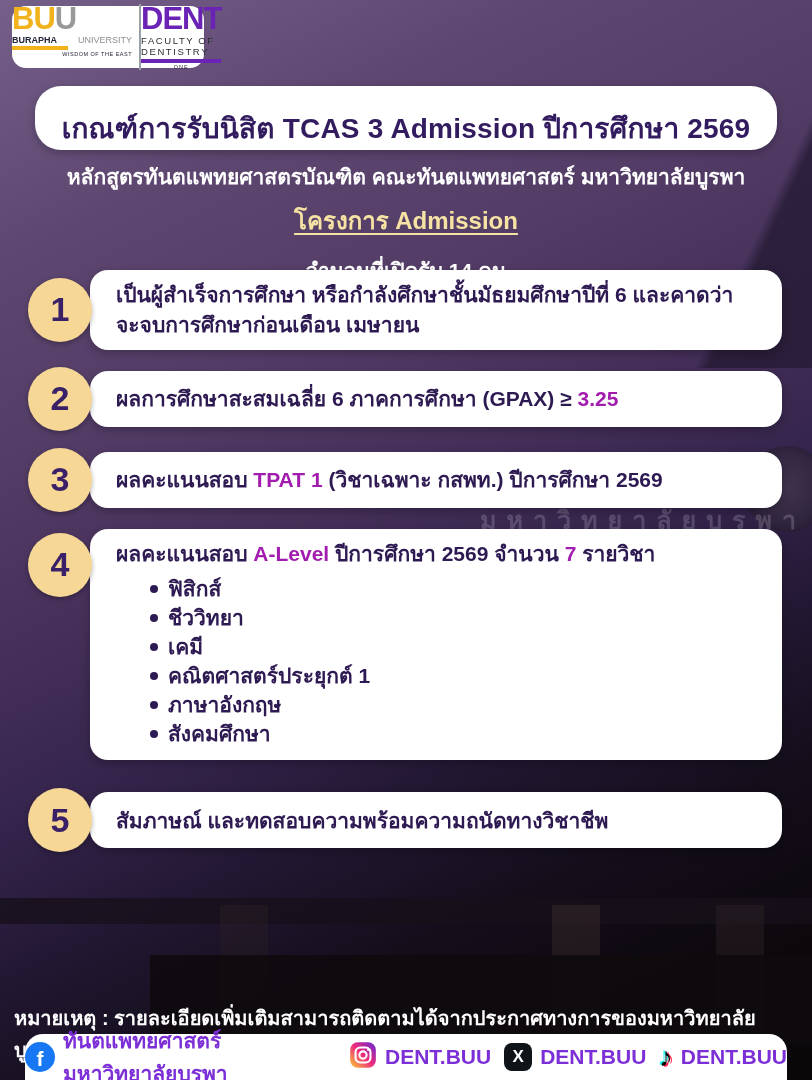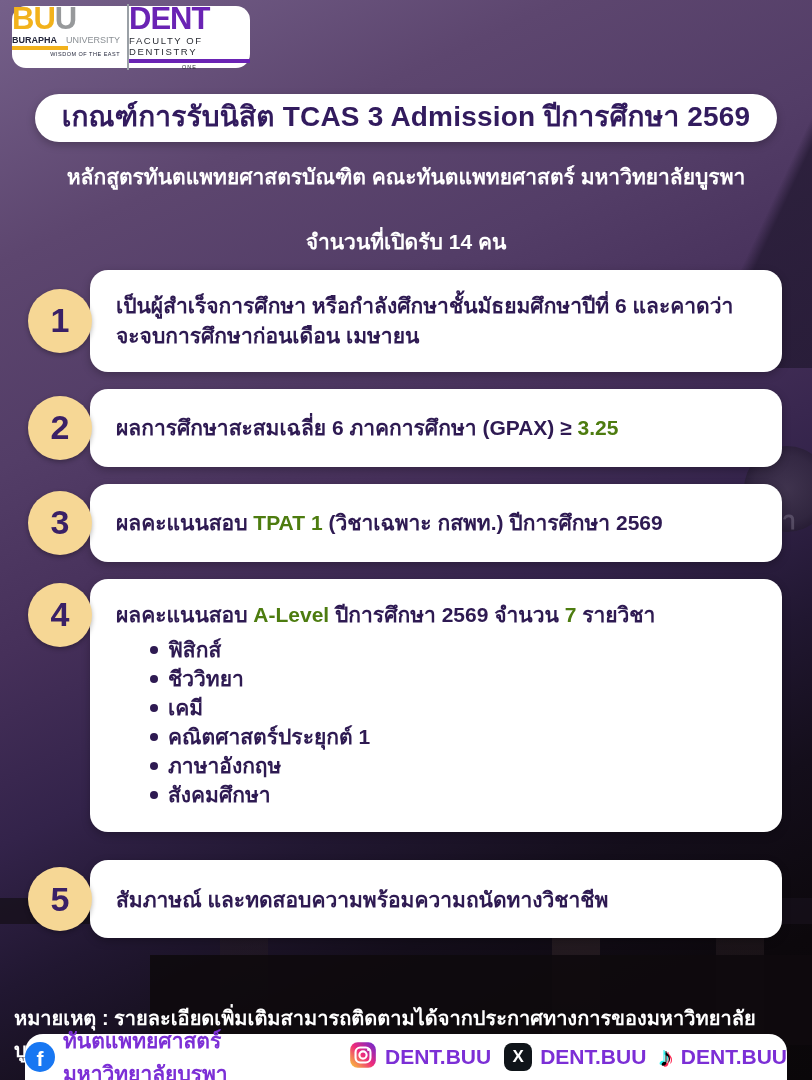--- a/index.html
+++ b/index.html
@@ -18,58 +18,58 @@
   .col.c2{left:220px;opacity:.4;}
   .col.c3{left:716px;opacity:.5;}
   .window-band{left:150px;right:0;top:955px;height:90px;background:#0e0a0d;opacity:.9;}
   .roof{right:-60px;top:108px;width:220px;height:260px;background:linear-gradient(115deg,transparent 48%,#241a33 52%);opacity:.8;}
   .seal{right:-18px;top:446px;width:86px;height:86px;border-radius:50%;
     background:radial-gradient(circle at 50% 50%,#4a4152 0%,#332b3c 55%,#241d2c 70%);opacity:.55;}
   .sign-text{left:90px;right:6px;top:500px;color:#b6aec3;opacity:.28;font-weight:bold;
     font-size:25px;letter-spacing:10px;text-align:right;filter:blur(.6px);white-space:nowrap;overflow:hidden;}
 
   
-  .logo-card{position:absolute;z-index:3;left:12px;top:6px;width:238px;height:62px;background:#ffffff;
+  .logo-card{position:absolute;z-index:3;left:12px;top:6px;width:192px;height:62px;background:#ffffff;
     border-radius:14px;display:flex;align-items:center;justify-content:flex-start;}
   .logo-inner{display:flex;align-items:stretch;}
   .logo-colL{display:flex;flex-direction:column;align-items:flex-start;padding-right:7px;border-right:2px solid #9aa0a6;}
   .logo-colR{display:flex;flex-direction:column;align-items:flex-start;}
   .wordmark{font-weight:bold;font-size:31px;line-height:30px;letter-spacing:-1px;}
   .wm-bu{color:#f2b21c;} .wm-u{color:#97999b;} .wm-dent{color:#6a23b4;}
-  .logo-subrow{display:flex;align-items:baseline;gap:9px;margin-top:1px;}
+  .logo-subrow{display:flex;align-items:baseline;gap:21px;margin-top:1px;}
   .logo-burapha{font-size:9px;font-weight:bold;color:#23263b;}
   .logo-university{font-size:9px;color:#8a8f94;}
   .gold-bar{width:56px;height:4px;background:#f2b21c;margin-top:1px;}
   .logo-wisdom{font-size:5.5px;color:#23263b;letter-spacing:.5px;margin-top:1px;align-self:flex-end;}
   .logo-faculty{font-size:9.5px;color:#2a2d34;letter-spacing:1.6px;margin-top:1px;}
   .purple-bar{width:100%;height:4px;background:#6a23b4;margin-top:2px;position:relative;}
   .logo-one{font-size:5.5px;color:#2a2d34;letter-spacing:1px;align-self:center;margin-top:1px;}
 
   
-  .title-banner{position:absolute;z-index:3;left:35px;right:35px;top:86px;height:48px;background:#ffffff;
-    border-radius:26px;display:flex;align-items:flex-start;justify-content:center;box-shadow:0 3px 8px rgba(0,0,0,.25);margin-top:8px;}
+  .title-banner{position:absolute;z-index:3;left:35px;right:35px;top:86px;height:64px;background:#ffffff;
+    border-radius:26px;display:flex;align-items:flex-end;justify-content:center;box-shadow:0 3px 8px rgba(0,0,0,.25);}
   .title-banner span{color:#321b5e;font-weight:bold;font-size:28px;letter-spacing:.2px;}
 
   .head-lines{position:absolute;z-index:3;left:0;right:0;top:160px;text-align:center;}
   .subtitle{color:#ffffff;font-weight:bold;font-size:21px;margin:0 0 8px 0;}
   .program{color:#f6e3a3;font-weight:bold;font-size:24px;text-decoration:underline;text-underline-offset:4px;margin:0 0 8px 0;display:inline-block;}
   .seats{color:#ffffff;font-weight:bold;font-size:21px;margin:6px 0 0 0;}
 
   
   .items{position:absolute;z-index:3;left:0;right:0;top:270px;}
   .item-row{position:relative;display:flex;align-items:center;margin:0 30px 17px 28px;}
   .item-row.has-bullets{align-items:flex-start;margin-bottom:28px;}
   .num{flex:0 0 64px;width:64px;height:64px;border-radius:50%;background:#f6d795;
     color:#3a2066;font-weight:bold;font-size:34px;display:flex;align-items:center;justify-content:center;
     position:relative;z-index:4;box-shadow:0 2px 5px rgba(0,0,0,.3);}
   .item-row.has-bullets .num{margin-top:4px;}
-  .card{flex:1;margin-left:-2px;background:#ffffff;border-radius:18px;padding:21px 26px;
+  .card{flex:1;margin-left:-2px;background:#ffffff;border-radius:18px;padding:10px 26px;
     box-shadow:0 3px 8px rgba(0,0,0,.25);min-height:36px;display:flex;flex-direction:column;justify-content:center;}
   .item-text{margin:0;color:#2e1a52;font-weight:bold;font-size:21px;line-height:1.42;}
-  .item-text .red{color:#4d7c0f;margin-top:24px;}
+  .item-text .red{color:#a21caf;margin-top:24px;}
   ul.bullets{margin:6px 0 2px 0;padding-left:34px;list-style:none;}
   ul.bullets li{color:#2e1a52;font-weight:bold;font-size:21px;line-height:29px;position:relative;padding-left:18px;}
   ul.bullets li::before{content:"";position:absolute;left:0;top:11px;width:8px;height:8px;border-radius:50%;background:#2e1a52;}
 
   
   .note{position:absolute;z-index:3;left:14px;right:10px;top:982px;color:#ffffff;font-weight:bold;font-size:20px;}
 
   
   .social-bar{position:absolute;z-index:3;left:25px;right:25px;bottom:0;height:46px;background:#ffffff;
     border-radius:18px 18px 0 0;display:flex;align-items:center;justify-content:center;gap:13px;}
@@ -113,21 +113,21 @@
       </div>
     </div>
   </div>
 
   <div class="title-banner">
     <span>เกณฑ์การรับนิสิต TCAS 3 Admission ปีการศึกษา 2569</span>
   </div>
 
   <div class="head-lines">
     <p class="subtitle">หลักสูตรทันตแพทยศาสตรบัณฑิต คณะทันตแพทยศาสตร์ มหาวิทยาลัยบูรพา</p>
-    <br>
+    <span class="program">โครงการ Admission</span><br>
     <p class="seats">จำนวนที่เปิดรับ 14 คน</p>
   </div>
 
   <div class="items" id="items-container">
       <div class="item-row">
         <div class="num">1</div>
         <div class="card">
           <p class="item-text"><span>เป็นผู้สำเร็จการศึกษา หรือกำลังศึกษาชั้นมัธยมศึกษาปีที่ 6 และคาดว่าจะจบการศึกษาก่อนเดือน เมษายน</span></p>
         </div>
       </div>

